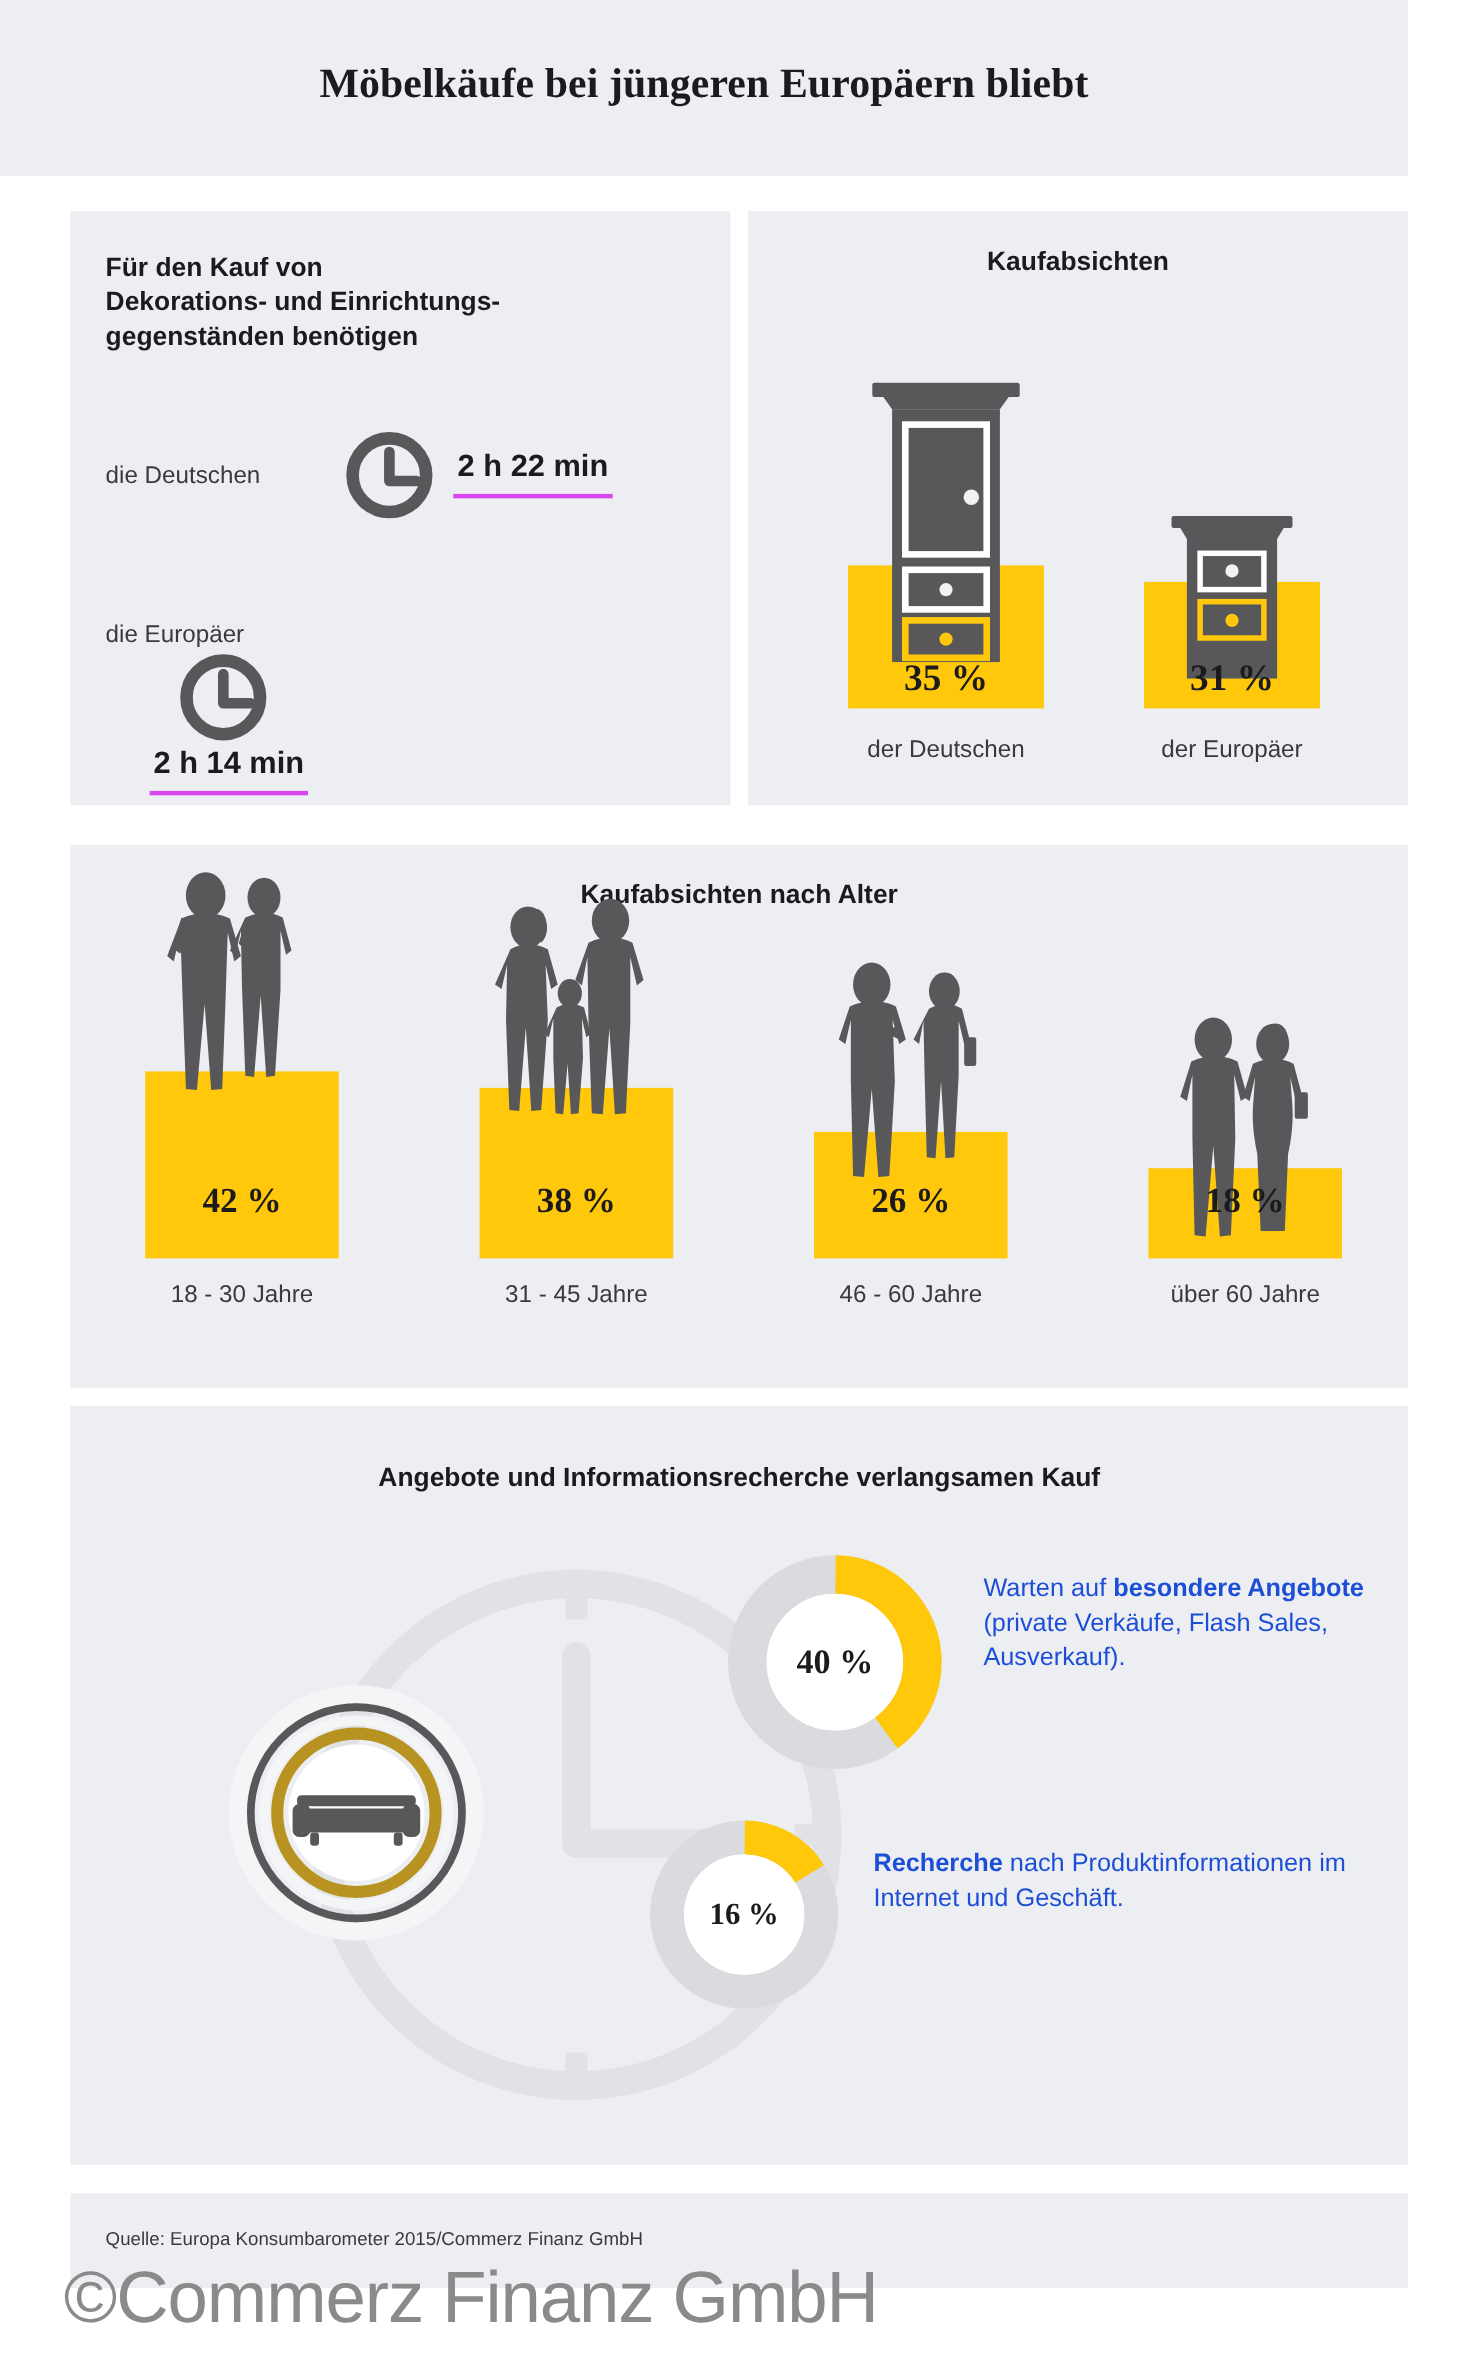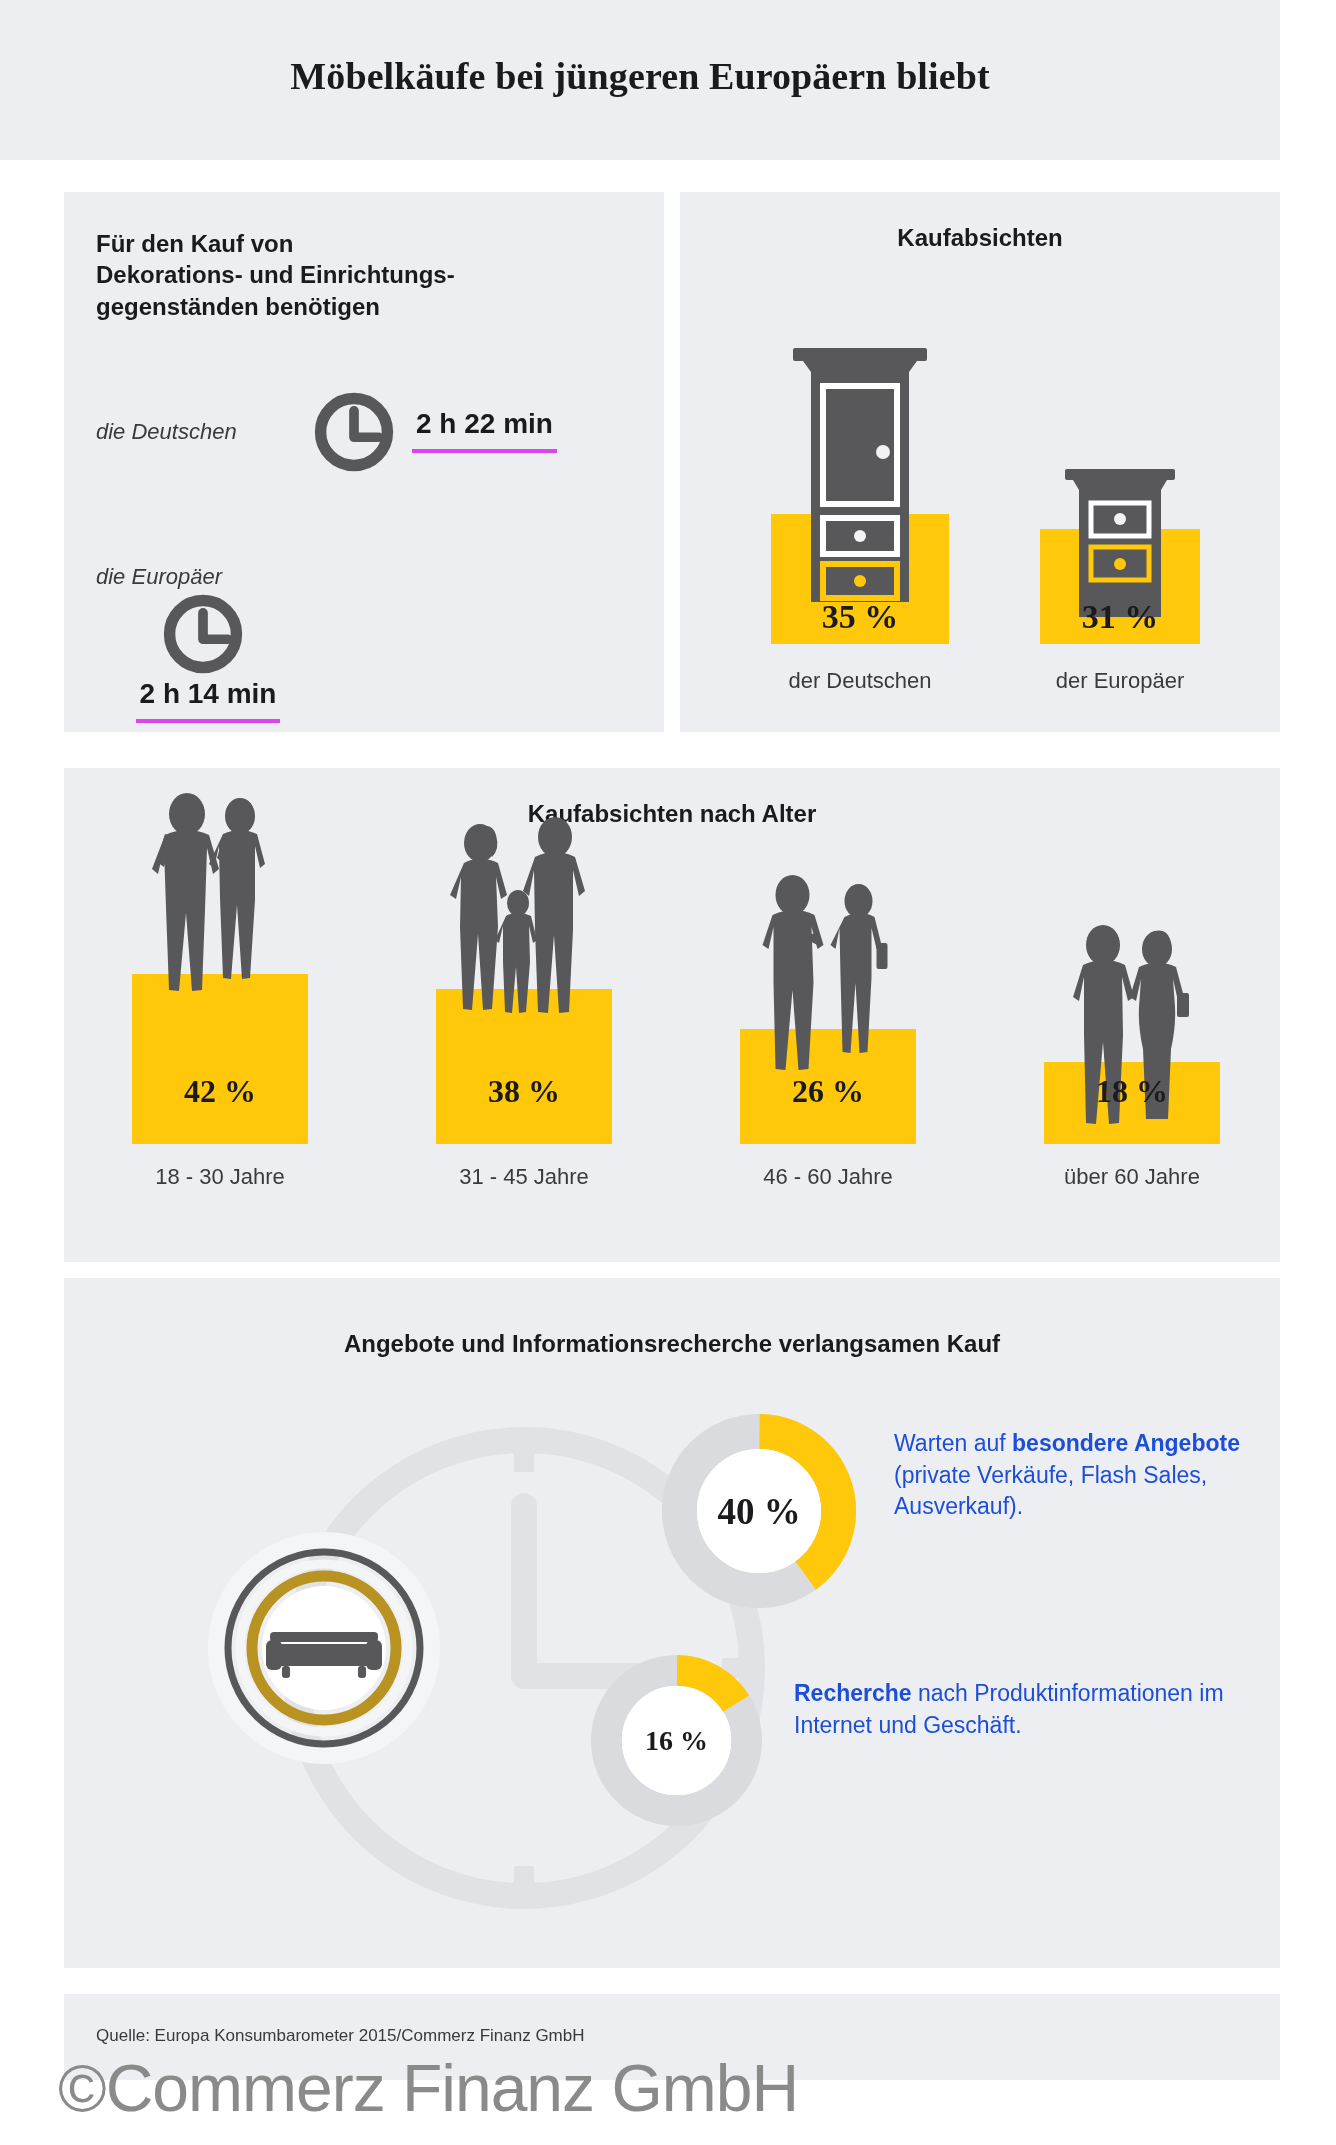--- a/index.html
+++ b/index.html
@@ -38,21 +38,21 @@
   .p-right { left: 680px; top: 192px; width: 600px;  height: 540px; }
 
   .lead {
     position: absolute; left: 32px; top: 36px;
     font-size: 24px; font-weight: 700; color: #1b1b1e;
     line-height: 1.31;
   }
   .clockrow { position: absolute; display: flex; align-items: center; }
   .clockrow .who {
     width: 210px; text-align: left;
-    font-size: 22px; color: #3a3a3c; font-weight: 400; font-style: italic;
+    font-size: 22px; color: #3a3a3c; font-weight: 400;
   }
   .clock { width: 88px; height: 88px; flex: 0 0 88px; margin-left: 4px; }
   .timewrap { margin-left: 14px; padding-bottom: 4px; }
   .timeval {
     font-size: 28px; font-weight: 700; color: #1b1b1e;
     padding: 0 4px 9px 4px; white-space: nowrap;
     border-bottom: 4px solid #d946ef;
   }
 
   .sub-h {
@@ -312,21 +312,21 @@
         <rect x="154" y="138" width="8" height="12" rx="3"></rect>
       </g>
     </svg>
 
     <div class="donut" style="left:590px; top:128px; width:210px; height:210px;">
       <svg width="210" height="210" viewBox="0 0 42 42">
         <circle cx="21" cy="21" r="15.915" fill="#ffffff" stroke="#d9dbde" stroke-width="7"></circle>
         <circle cx="21" cy="21" r="15.915" fill="none" stroke="#FFC80A" stroke-width="7" stroke-dasharray="40 60" stroke-dashoffset="25"></circle>
         <circle cx="21" cy="21" r="12.4" fill="#ffffff"></circle>
       </svg>
-      <div class="lbl" style="font-size:37px;">40 %</div>
+      <div class="lbl" style="font-size:31px;">40 %</div>
     </div>
     <div class="dtext" style="left:830px; top:150px; width:390px;">
       <span>Warten auf </span><b>besondere Angebote</b><span> (private Verkäufe, Flash Sales, Ausverkauf).</span>
     </div>
 
     <div class="donut" style="left:520px; top:370px; width:185px; height:185px;">
       <svg width="185" height="185" viewBox="0 0 42 42">
         <circle cx="21" cy="21" r="15.915" fill="#ffffff" stroke="#d9dbde" stroke-width="7"></circle>
         <circle cx="21" cy="21" r="15.915" fill="none" stroke="#FFC80A" stroke-width="7" stroke-dasharray="16 84" stroke-dashoffset="25"></circle>
         <circle cx="21" cy="21" r="12.4" fill="#ffffff"></circle>

